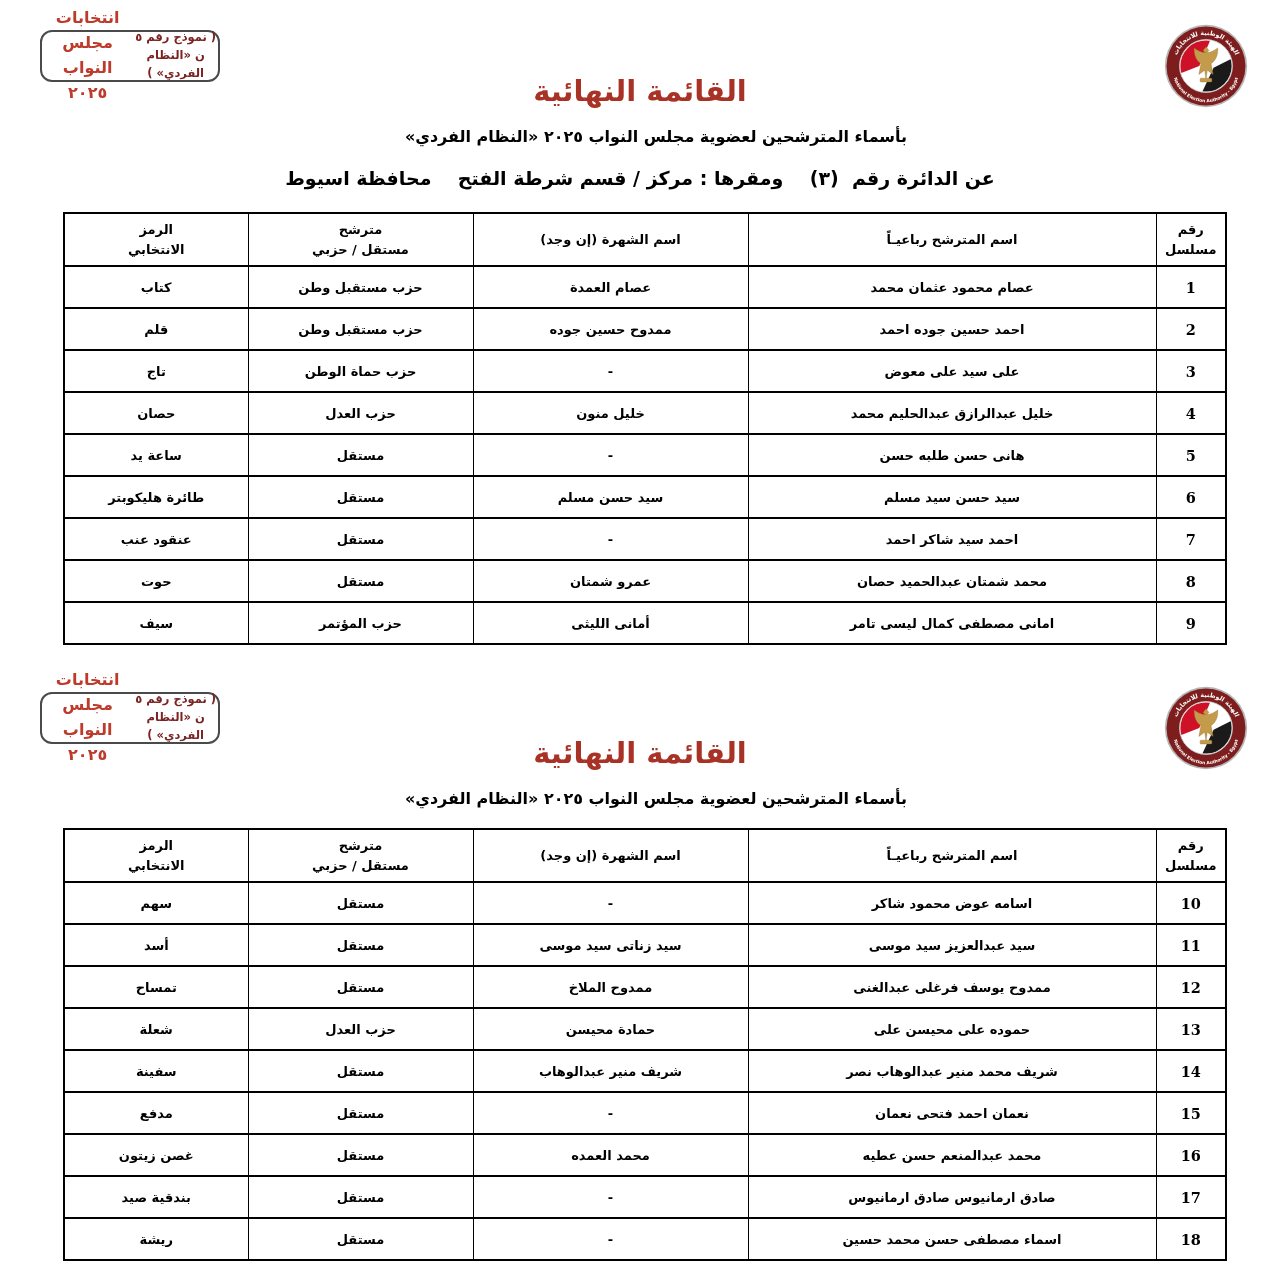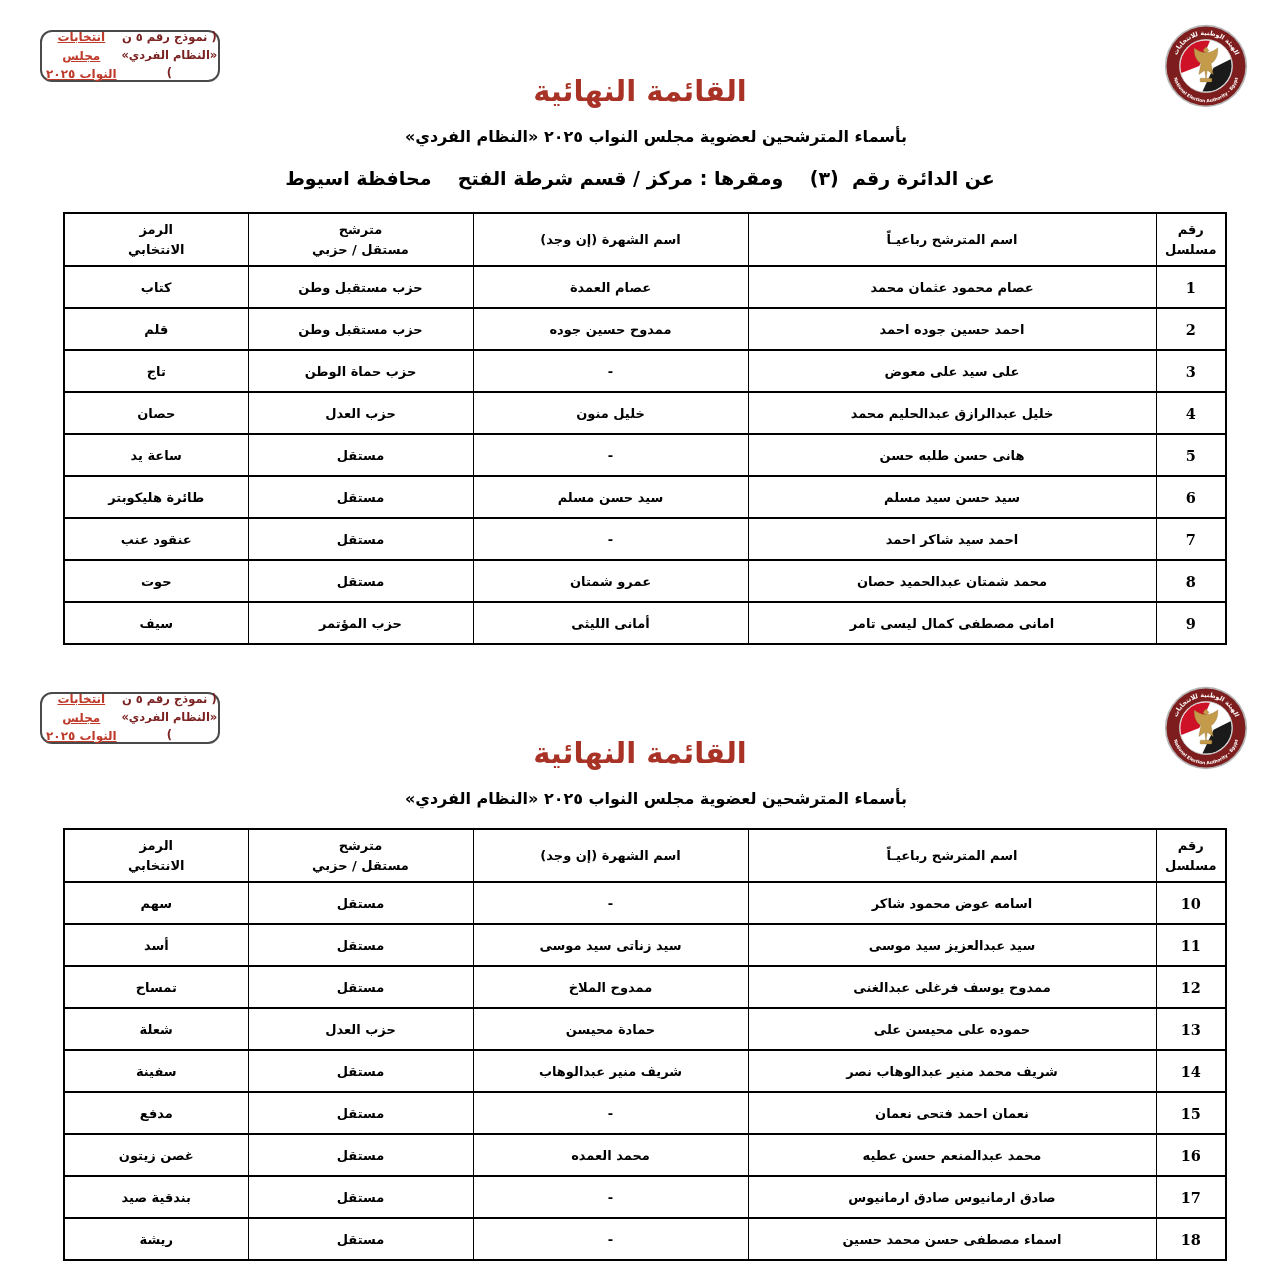--- a/index.html
+++ b/index.html
@@ -12,21 +12,21 @@
   #sec1{top:0;height:662px;}
   #sec2{top:662px;height:610px;}
 
   .stamp{
     position:absolute;top:30px;left:40px;width:176px;height:48px;
     border:2px solid #4a4a4a;border-radius:12px;
     display:flex;flex-direction:row;justify-content:center;align-items:center;
     direction:rtl;text-align:center;line-height:1.55;
   }
   .stamp .l1{font-size:11.5px;color:#7b2222;}
-  .stamp .l2{font-size:12px;color:#be3a2b;text-decoration:underline;}
+  .stamp .l2{font-size:16px;color:#be3a2b;}
 
   .logo{position:absolute;top:24px;right:32px;width:84px;height:84px;}
   .logo svg{width:84px;height:84px;display:block;}
 
   .title{
     position:absolute;top:74px;left:0;width:100%;
     text-align:center;color:#a93226;font-size:29px;direction:rtl;
   }
   .subtitle{
     position:absolute;top:127px;left:16px;width:100%;

